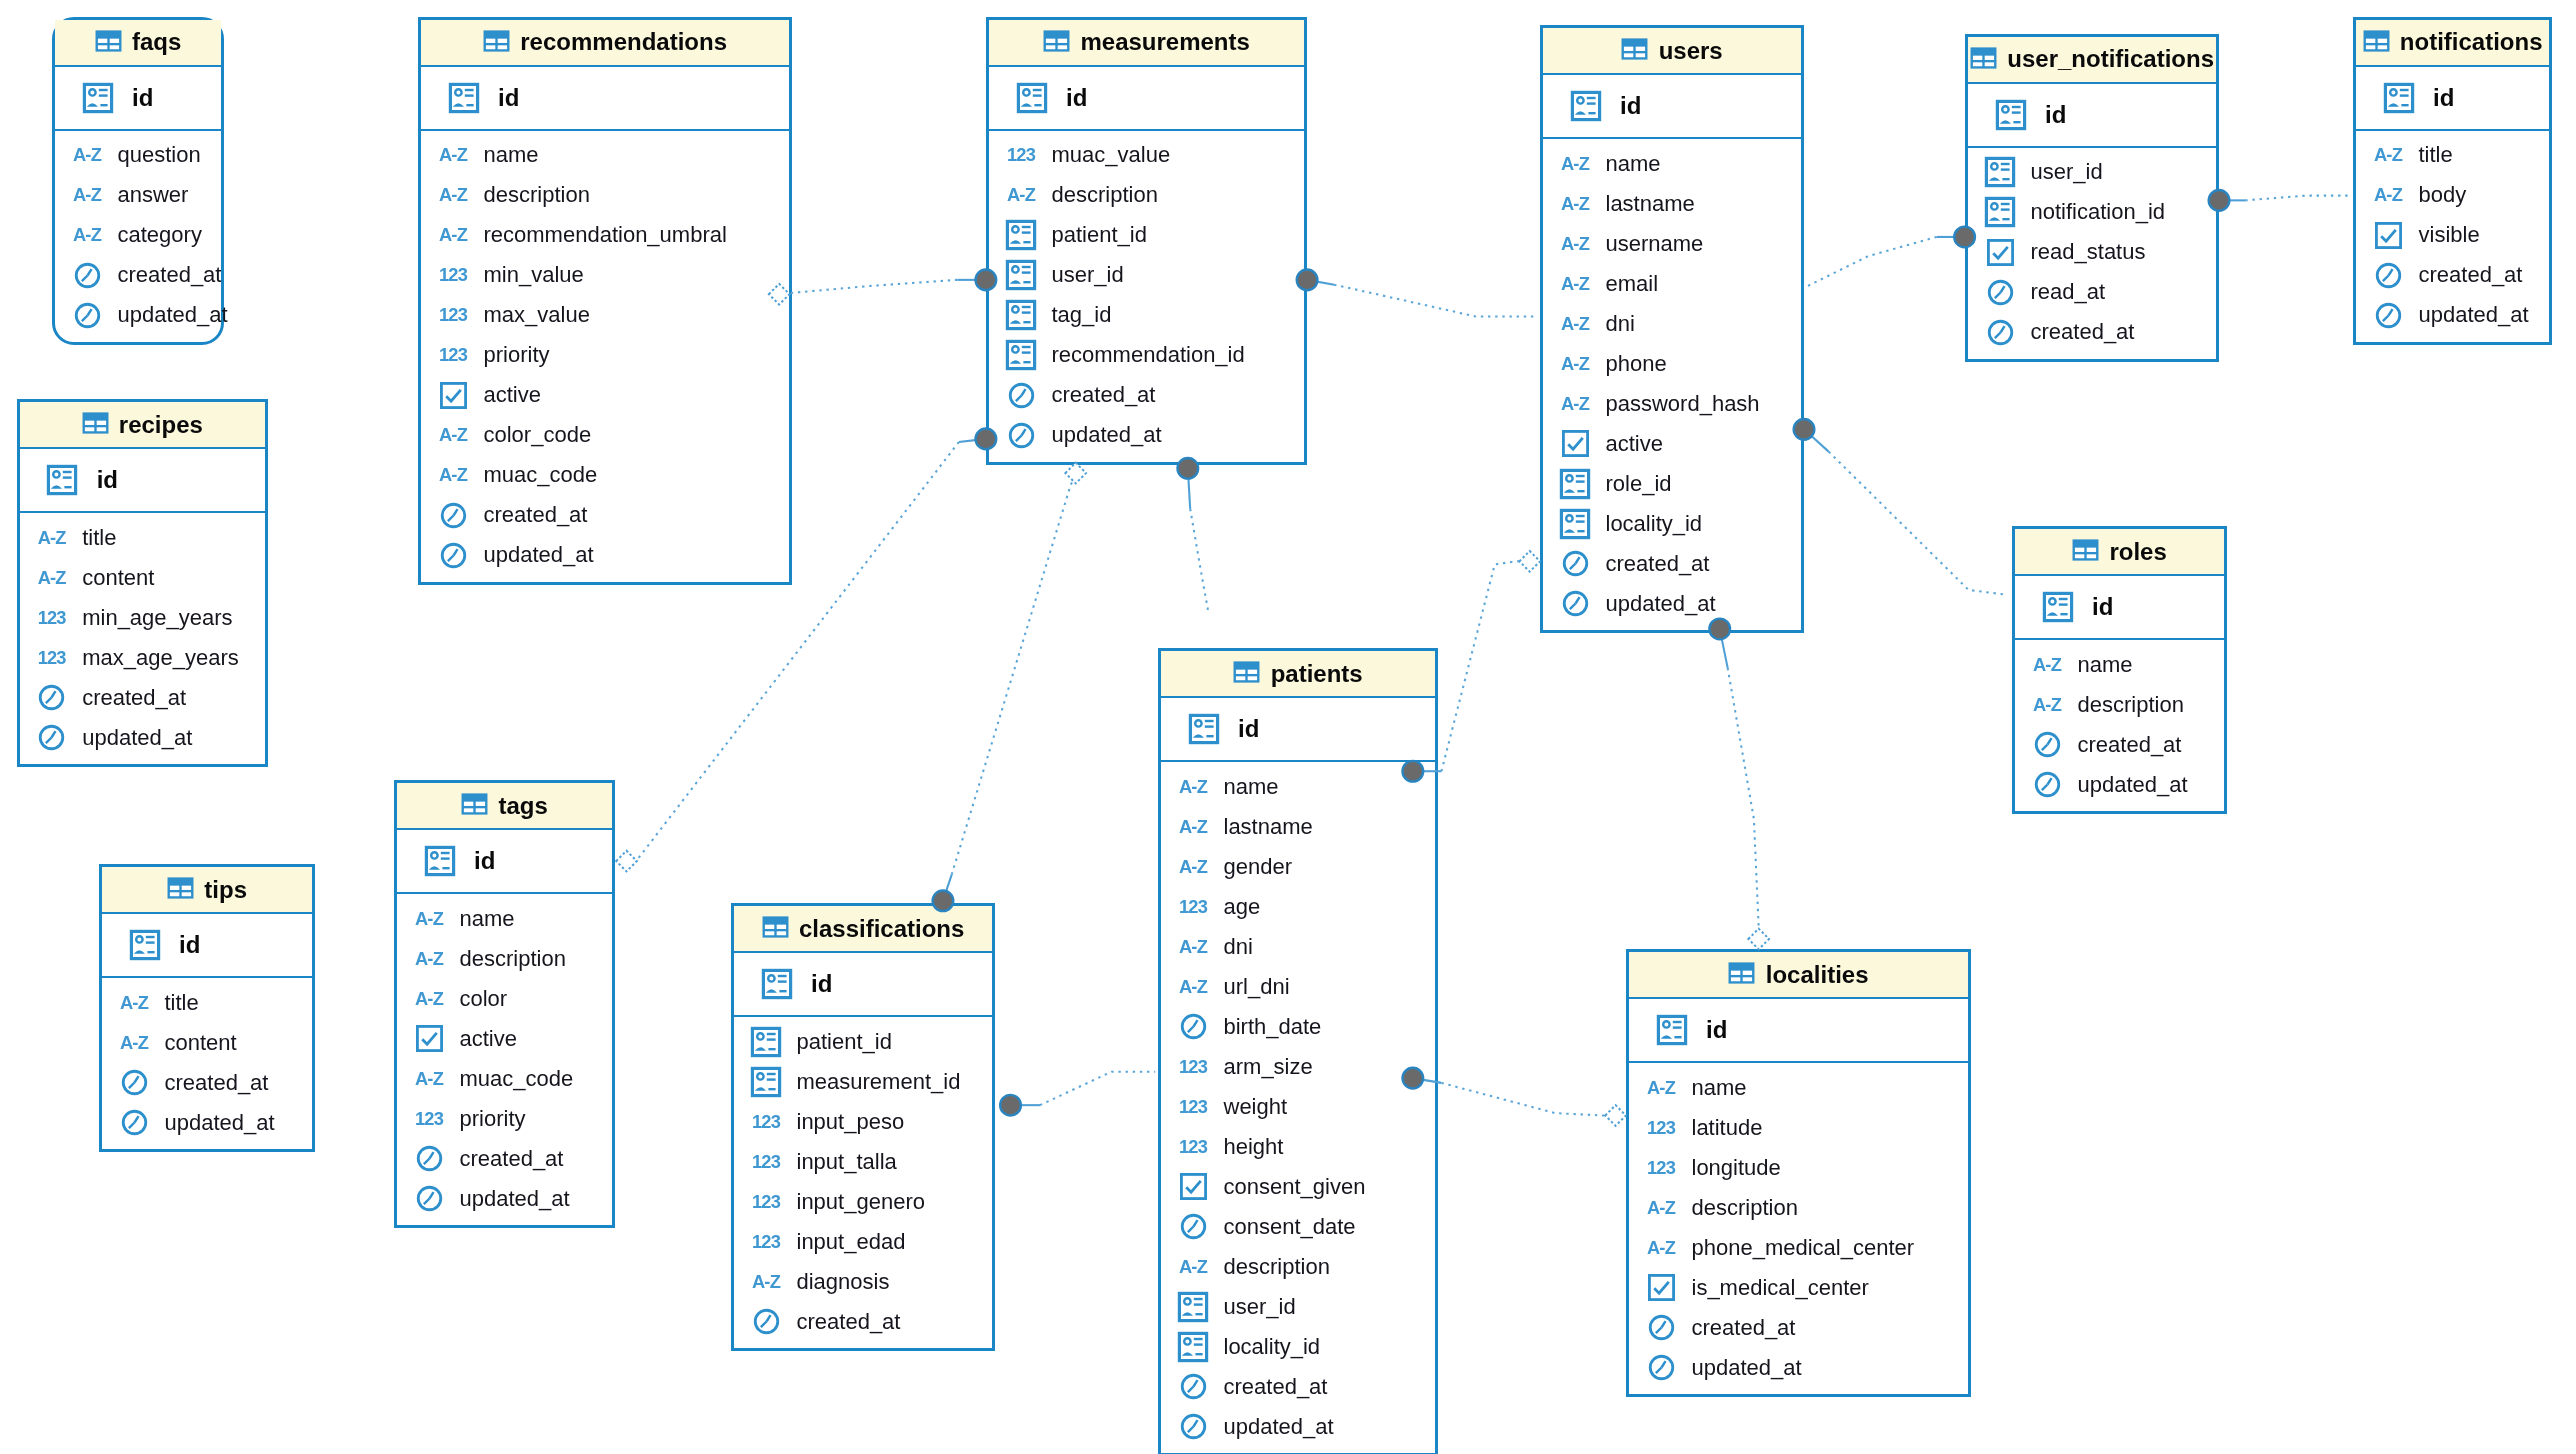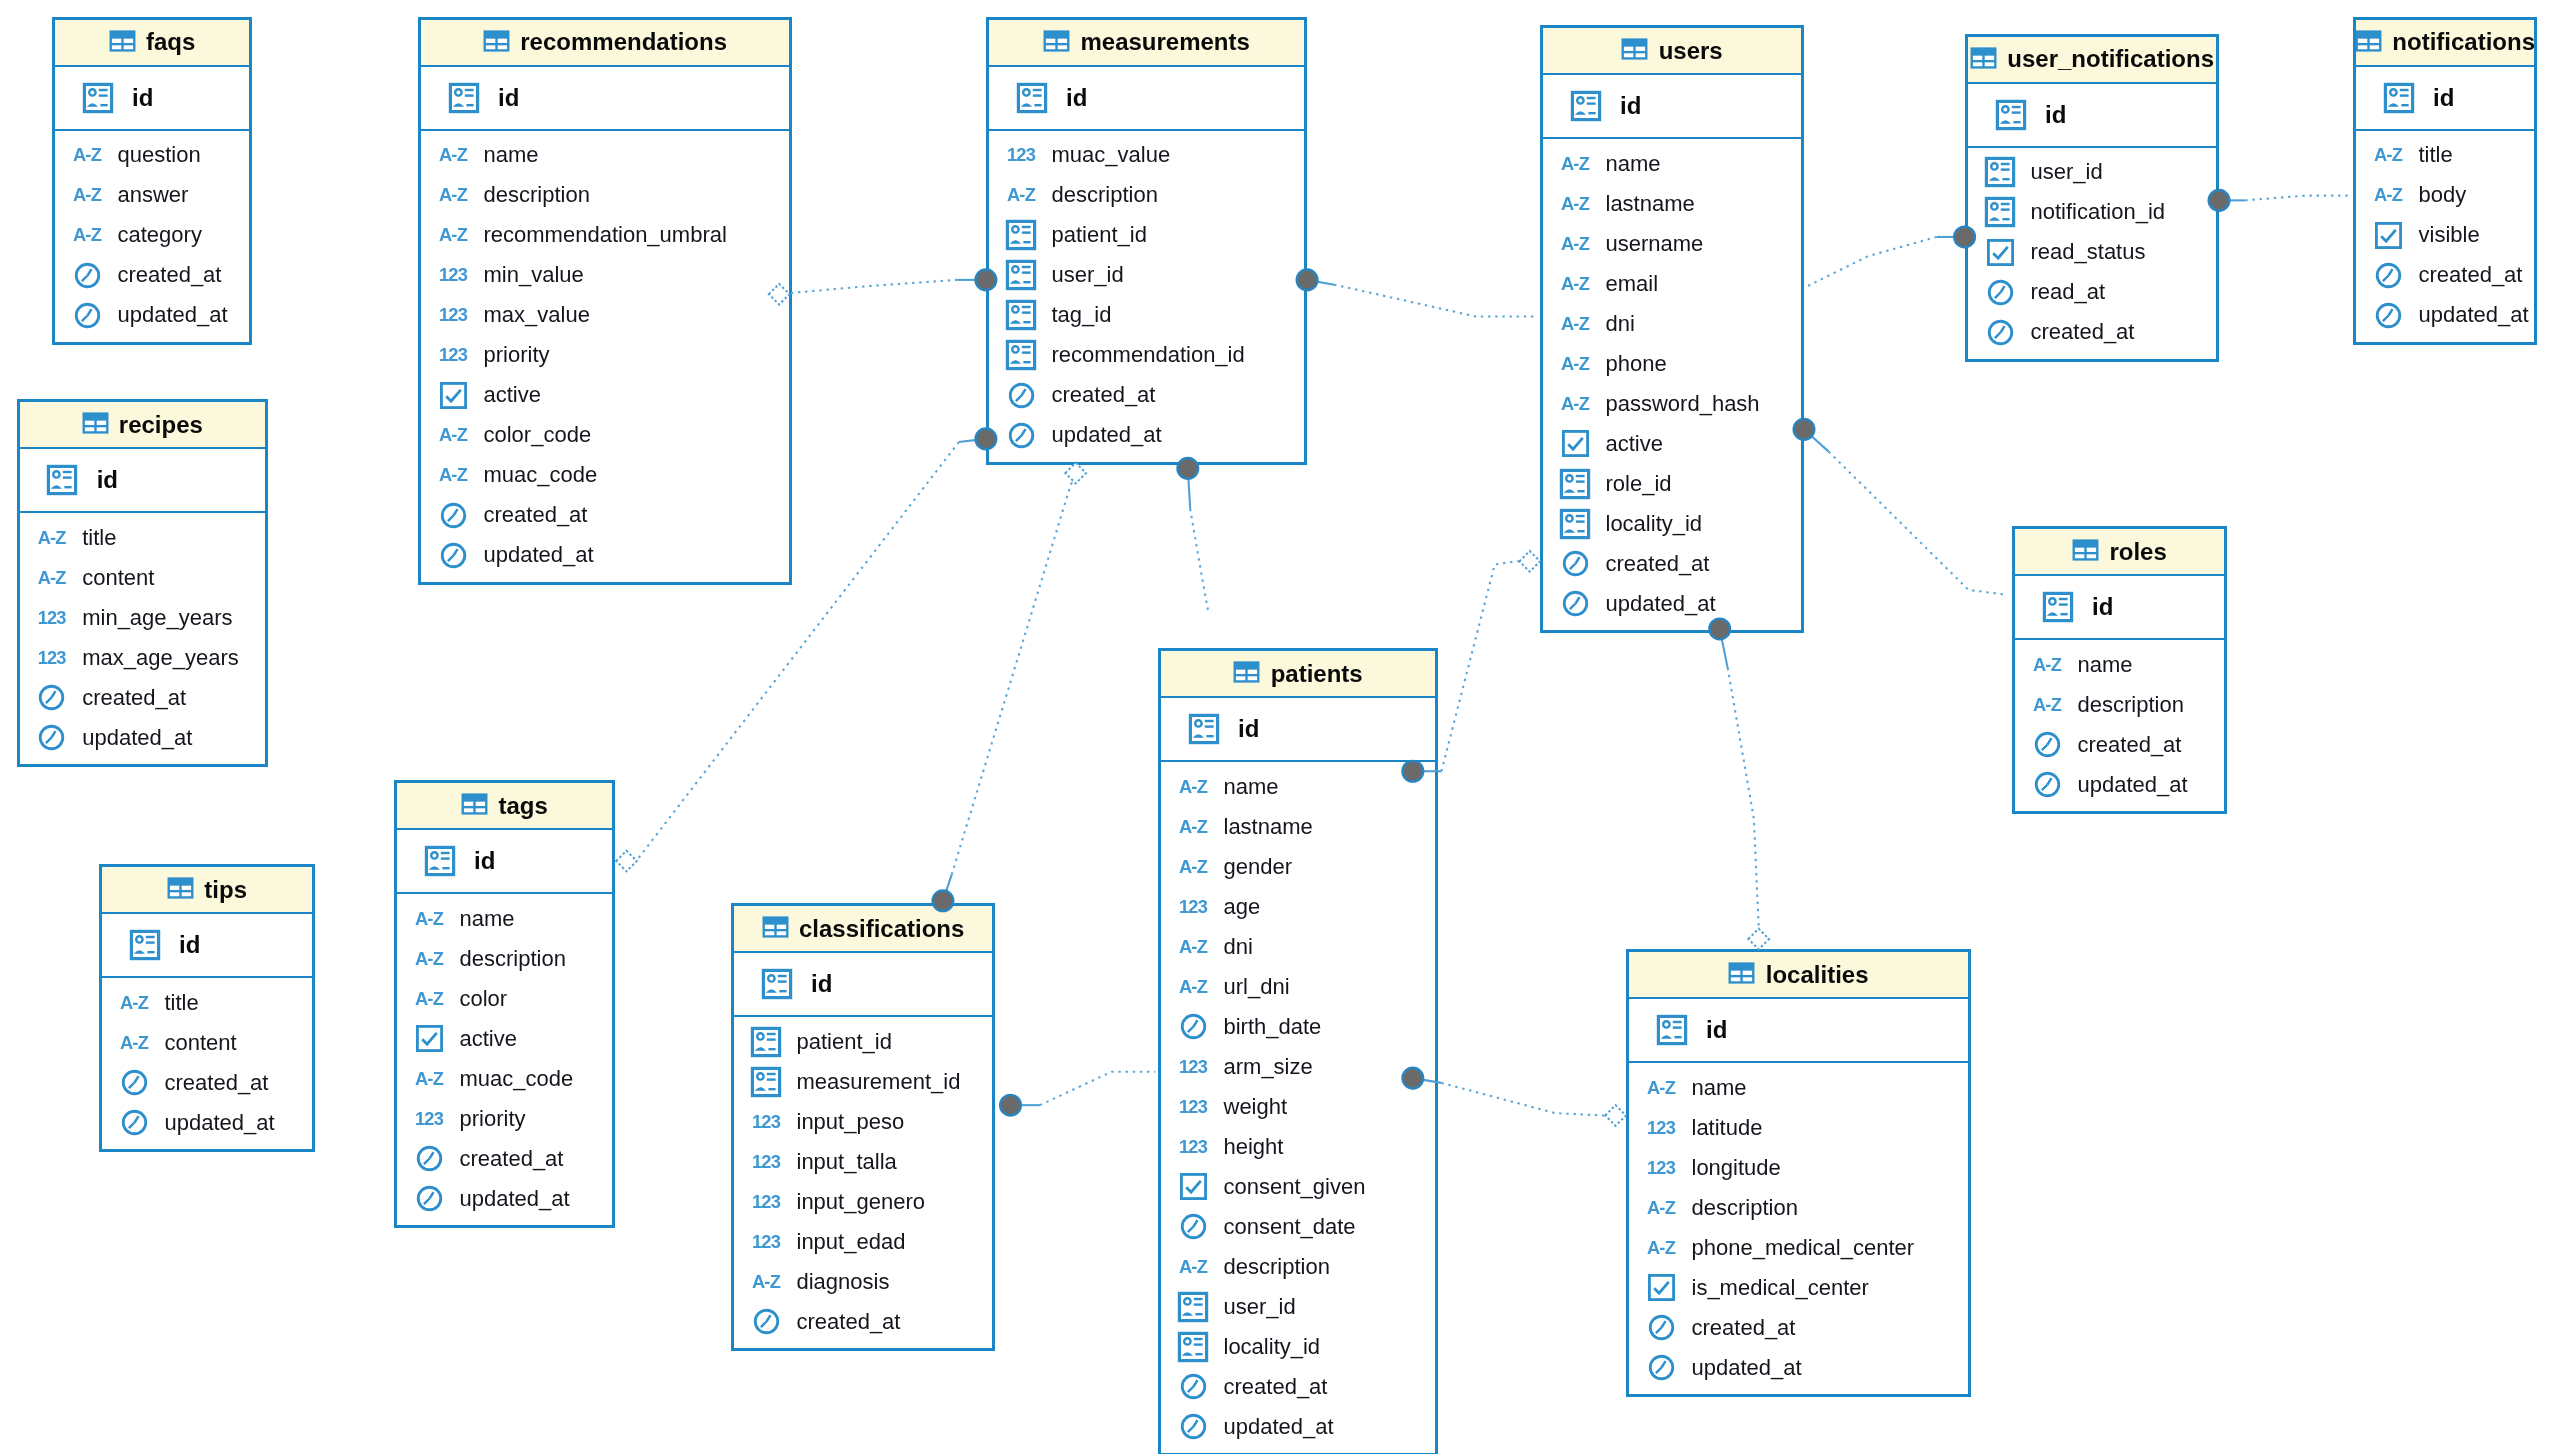--- a/index.html
+++ b/index.html
@@ -100,21 +100,21 @@
         <polyline points="1308,1390 1398,1348 1453,1348" class="rel-line"></polyline>
         <circle cx="1271" cy="1390" r="13" class="rel-dot"></circle>
       </g>
       <g>
         <line x1="1777" y1="1356" x2="1813" y2="1362" class="rel-stub"></line>
         <polyline points="1813,1362 1956,1400 2016,1403 2032,1403" class="rel-line"></polyline>
         <circle cx="1777" cy="1356" r="13" class="rel-dot"></circle>
         <path d="M 2019 1403 L 2032 1390 L 2045 1403 L 2032 1416 Z" class="rel-diamond"></path>
       </g>
     </svg>
-<div class="tbl" style="left: 52px; top: 16.7px; width: 200px;">
+<div class="tbl" style="left: 52px; top: 16.7px; width: 172px; border-radius: 22px;">
       <div class="t-header">
         <span class="t-icon"><svg width="27" height="22" viewBox="0 0 34 28">
             <rect x="2" y="2" width="30" height="24" fill="#fff" stroke="#2d8fcc" stroke-width="3"></rect>
             <rect x="2" y="2" width="30" height="9" fill="#2d8fcc"></rect>
             <line x1="17" y1="10" x2="17" y2="26" stroke="#2d8fcc" stroke-width="3"></line>
             <line x1="2" y1="18" x2="32" y2="18" stroke="#2d8fcc" stroke-width="3"></line>
           </svg></span>
         <span class="t-title">faqs</span>
       </div>
       <div class="id-row">
@@ -1047,21 +1047,21 @@
             <svg width="29" height="29" viewBox="0 0 36 36">
               <circle cx="18" cy="18" r="14" fill="none" stroke="#2d8fcc" stroke-width="3.5"></circle>
               <line x1="18" y1="18" x2="23" y2="10" stroke="#2d8fcc" stroke-width="3"></line>
               <line x1="18" y1="18" x2="11" y2="25" stroke="#2d8fcc" stroke-width="3"></line>
             </svg>
           </span>
           <span class="f-name">created_at</span>
         </div>
       </div>
     </div>
-    <div class="tbl" style="left: 2353px; top: 16.7px; width: 184px;">
+    <div class="tbl" style="left: 2353px; top: 16.7px; width: 199px;">
       <div class="t-header">
         <span class="t-icon"><svg width="27" height="22" viewBox="0 0 34 28">
             <rect x="2" y="2" width="30" height="24" fill="#fff" stroke="#2d8fcc" stroke-width="3"></rect>
             <rect x="2" y="2" width="30" height="9" fill="#2d8fcc"></rect>
             <line x1="17" y1="10" x2="17" y2="26" stroke="#2d8fcc" stroke-width="3"></line>
             <line x1="2" y1="18" x2="32" y2="18" stroke="#2d8fcc" stroke-width="3"></line>
           </svg></span>
         <span class="t-title">notifications</span>
       </div>
       <div class="id-row">

